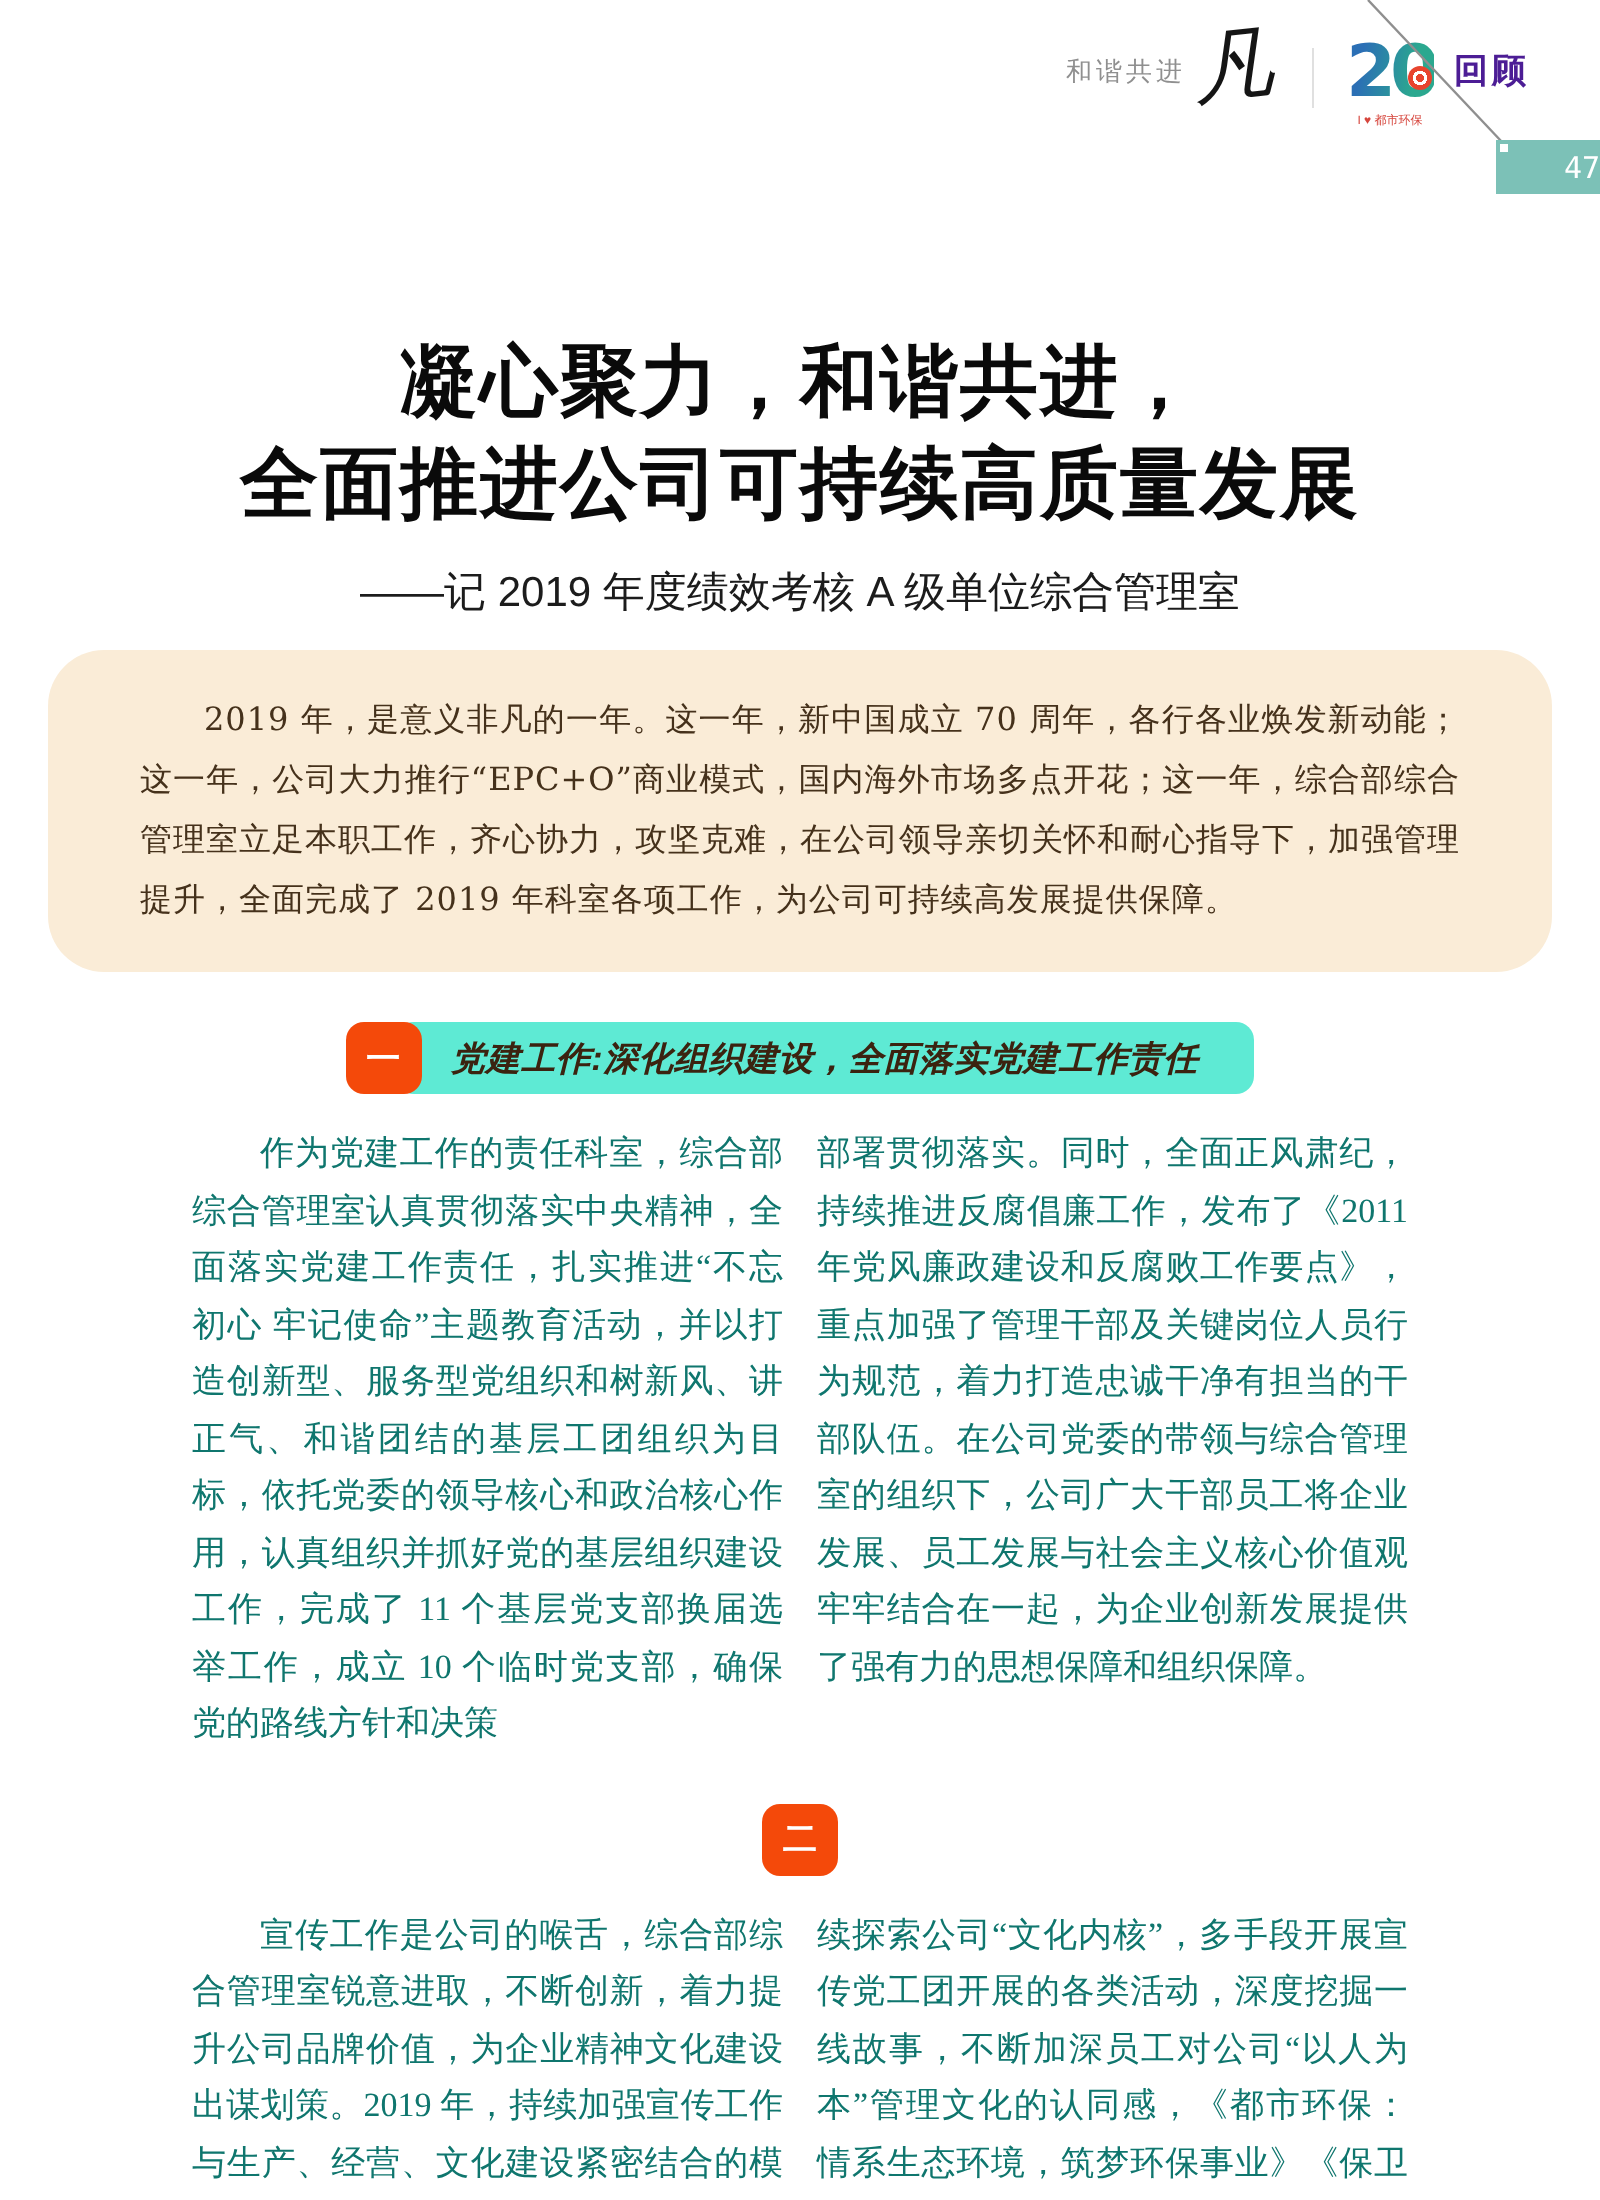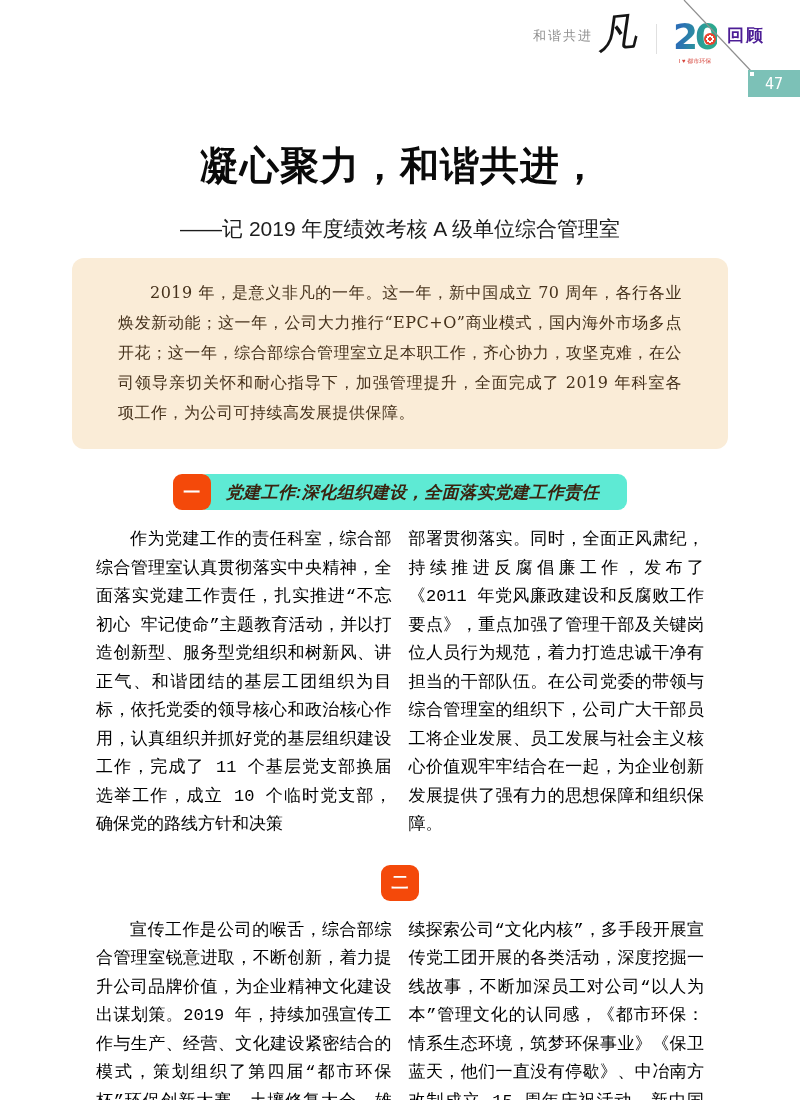--- a/index.html
+++ b/index.html
@@ -38,36 +38,36 @@
   }
   .logo-tagline { font-size: 6px; color: #d6453c; line-height: 6px; margin-top: 1px; white-space: nowrap; }
   .tab {
     position: absolute; left: 727px; top: 24px;
     font-size: 17px; font-weight: 700; color: #4c1d95; letter-spacing: 2px;
   }
   .diag { position: absolute; left: 0; top: 0; width: 800px; height: 108px; }
   .pagenum {
     position: absolute; left: 748px; top: 70px; width: 52px; height: 27px;
     color: #ffffff; font-size: 15px; font-family: "DejaVu Sans Mono", monospace;
-    display: flex; align-items: center; justify-content: center;
+    display: flex; align-items: center; justify-content: flex-end;
   }
   .notch { position: absolute; left: 2px; top: 2px; width: 4px; height: 4px; background: #ffffff; }
 
   
   .title {
-    margin-top: 32px; text-align: center;
+    margin-top: 58px; text-align: center;
     font-size: 39px; line-height: 51px; font-weight: 900;
     color: #0a0a0a; letter-spacing: 1px;
     font-family: "DejaVu Sans", sans-serif;
   }
-  .subtitle { margin-top: 24px; text-align: center; font-size: 21px; color: #1c1c1c; }
+  .subtitle { margin-top: 14px; text-align: center; font-size: 21px; color: #1c1c1c; }
 
   
   .intro-box {
-    width: 656px; margin: 15px auto 0; border-radius: 12px;
+    width: 752px; margin: 15px auto 0; border-radius: 28px;
     padding: 20px 46px 21px;
   }
   .intro-text {
     font-family: "DejaVu Serif", serif;
     font-size: 16px; line-height: 30px; color: #45311b;
     text-align: justify; text-indent: 2em; letter-spacing: 0.5px;
   }
 
   
   .section-banner { display: flex; justify-content: center; align-items: center; margin-top: 25px; }
@@ -79,22 +79,22 @@
   }
   .banner-label {
     height: 36px; border-radius: 9px; margin-left: -13px;
     padding: 0 28px; display: flex; align-items: center;
     font-size: 17px; font-weight: 700; color: #3b2310; letter-spacing: 0.5px;
   }
 
   
   .columns { width: 608px; margin: 16px auto 0; display: flex; gap: 17px; }
   .col {
-    flex: 1; font-family: Liberation Mono, monospace;
-    font-size: 17px; line-height: 28.5px; color: #000000;
+    flex: 1; font-family: Liberation Serif, serif;
+    font-size: 17px; line-height: 28.5px; color: #0f766e;
     text-align: justify;
   }
   .col.indent { text-indent: 2em; }
   .columns.last { margin-bottom: 14px; }
 </style>
 </head>
 <body>
 
 <div class="header">
   <span class="brand-text">和谐共进</span>
@@ -110,20 +110,21 @@
     <line x1="684" y1="0" x2="751" y2="71" stroke="#8f8f8f" stroke-width="1.2"></line>
   </svg>
   <div class="pagenum" style="background:#7cc1b7;">
     <span class="notch"></span>
     <span>47</span>
   </div>
 </div>
 
 <h1 class="title">
   <span>凝心聚力，和谐共进，</span><br>
+  <span>全面推进公司可持续高质量发展</span>
 </h1>
 <div class="subtitle">——记 2019 年度绩效考核 A 级单位综合管理室</div>
 
 <div class="intro-box" style="background:#faecd7;">
   <p class="intro-text">2019 年，是意义非凡的一年。这一年，新中国成立 70 周年，各行各业焕发新动能；这一年，公司大力推行“EPC+O”商业模式，国内海外市场多点开花；这一年，综合部综合管理室立足本职工作，齐心协力，攻坚克难，在公司领导亲切关怀和耐心指导下，加强管理提升，全面完成了 2019 年科室各项工作，为公司可持续高发展提供保障。</p>
 </div>
 
 <div class="section-banner">
   <span class="badge" style="background:#f4490a;">一</span>
   <span class="banner-label" style="background:#5eead4;font-style:italic;">党建工作:深化组织建设，全面落实党建工作责任</span>

